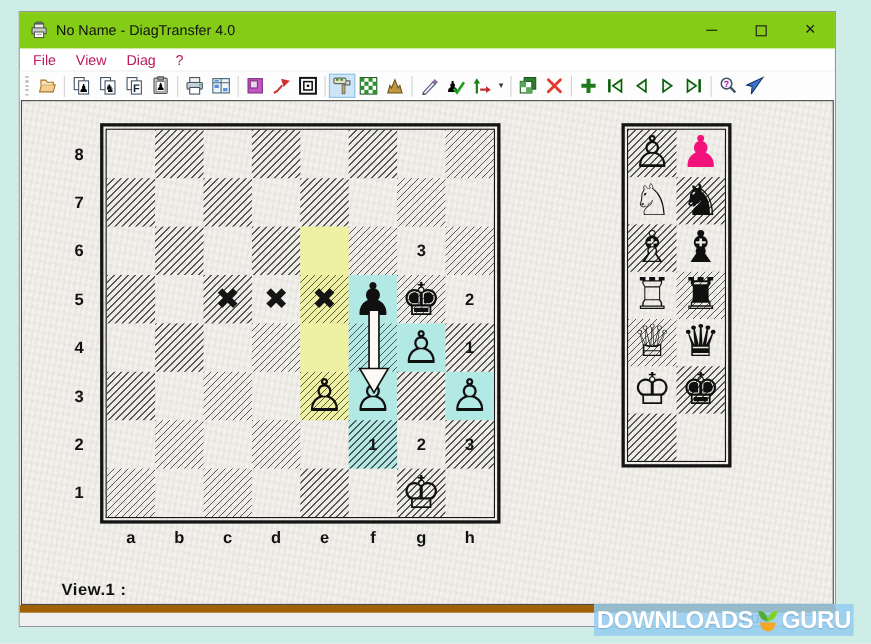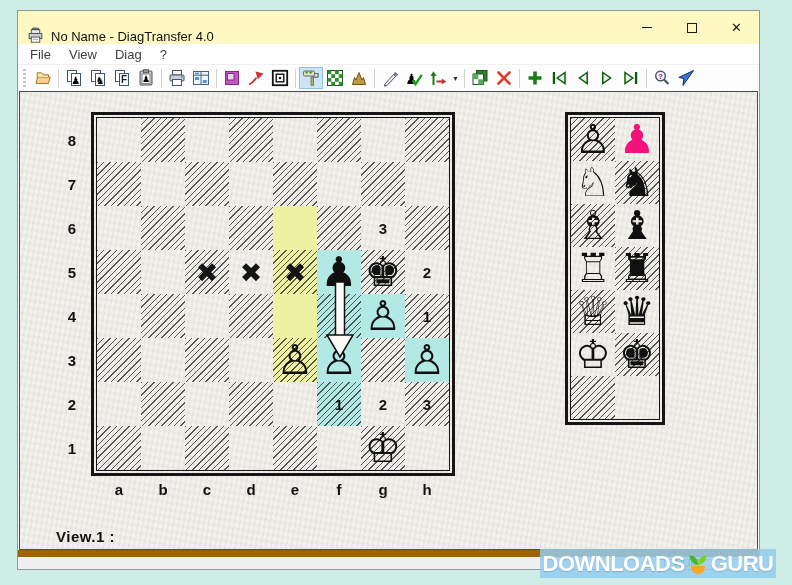--- a/index.html
+++ b/index.html
@@ -9,29 +9,29 @@
     background:#cdede6;
     font-family:"Liberation Sans", sans-serif;
   }
 
   
   .window {
     position:absolute; left:17px; top:10px; width:743px; height:560px;
     background:#ffffff; border:1px solid #969696;
     display:flex; flex-direction:column;
   }
-  .titlebar { height:33px; display:flex; align-items:flex-end; padding-left:9px; background:#fef9c3; flex:0 0 auto; }
+  .titlebar { height:33px; display:flex; align-items:center; padding-left:9px; background:#84cc16; flex:0 0 auto; }
   .app-icon { width:17px; height:17px; }
   .title-text { font-size:13px; color:#101010; margin-left:7px; flex:1; white-space:nowrap; }
   .winbtn { width:45px; height:33px; display:flex; align-items:center; justify-content:center; }
   .glyph-min { width:10px; height:1px; background:#1a1a1a; }
   .glyph-max { width:10px; height:10px; border:1px solid #1a1a1a; }
   .glyph-close { font-size:13px; color:#1a1a1a; font-family:"DejaVu Sans",sans-serif; }
 
-  .menubar { height:20px; display:flex; align-items:center; padding-left:3px; font-size:13px; color:#404040; flex:0 0 auto; }
+  .menubar { height:20px; display:flex; align-items:center; padding-left:3px; font-size:13px; color:#be185d; flex:0 0 auto; }
   .menu-item { padding:1px 9px; }
 
   .toolbar { height:27px; display:flex; align-items:center; background:#fdfdfd; border-top:1px solid #f0f0f0; padding-left:2px; flex:0 0 auto; }
   .tb-grip { width:3px; height:18px; margin:0 5px 0 3px;
     background:repeating-linear-gradient(to bottom,#c4c4c4 0 2px, transparent 2px 4px); }
   .tsep { width:1px; height:19px; background:#d2d2d2; margin:0 3px; flex:0 0 auto; }
   .icon-btn { width:24px; height:22px; display:flex; align-items:center; justify-content:center; border:1px solid transparent; flex:0 0 auto; }
   .icon-btn.selected { background:#cde6f7; border-color:#8fc2ea; }
   .icon-btn svg { width:18px; height:18px; display:block; }
   .caret { font-size:7px; color:#333; width:11px; text-align:center; }

